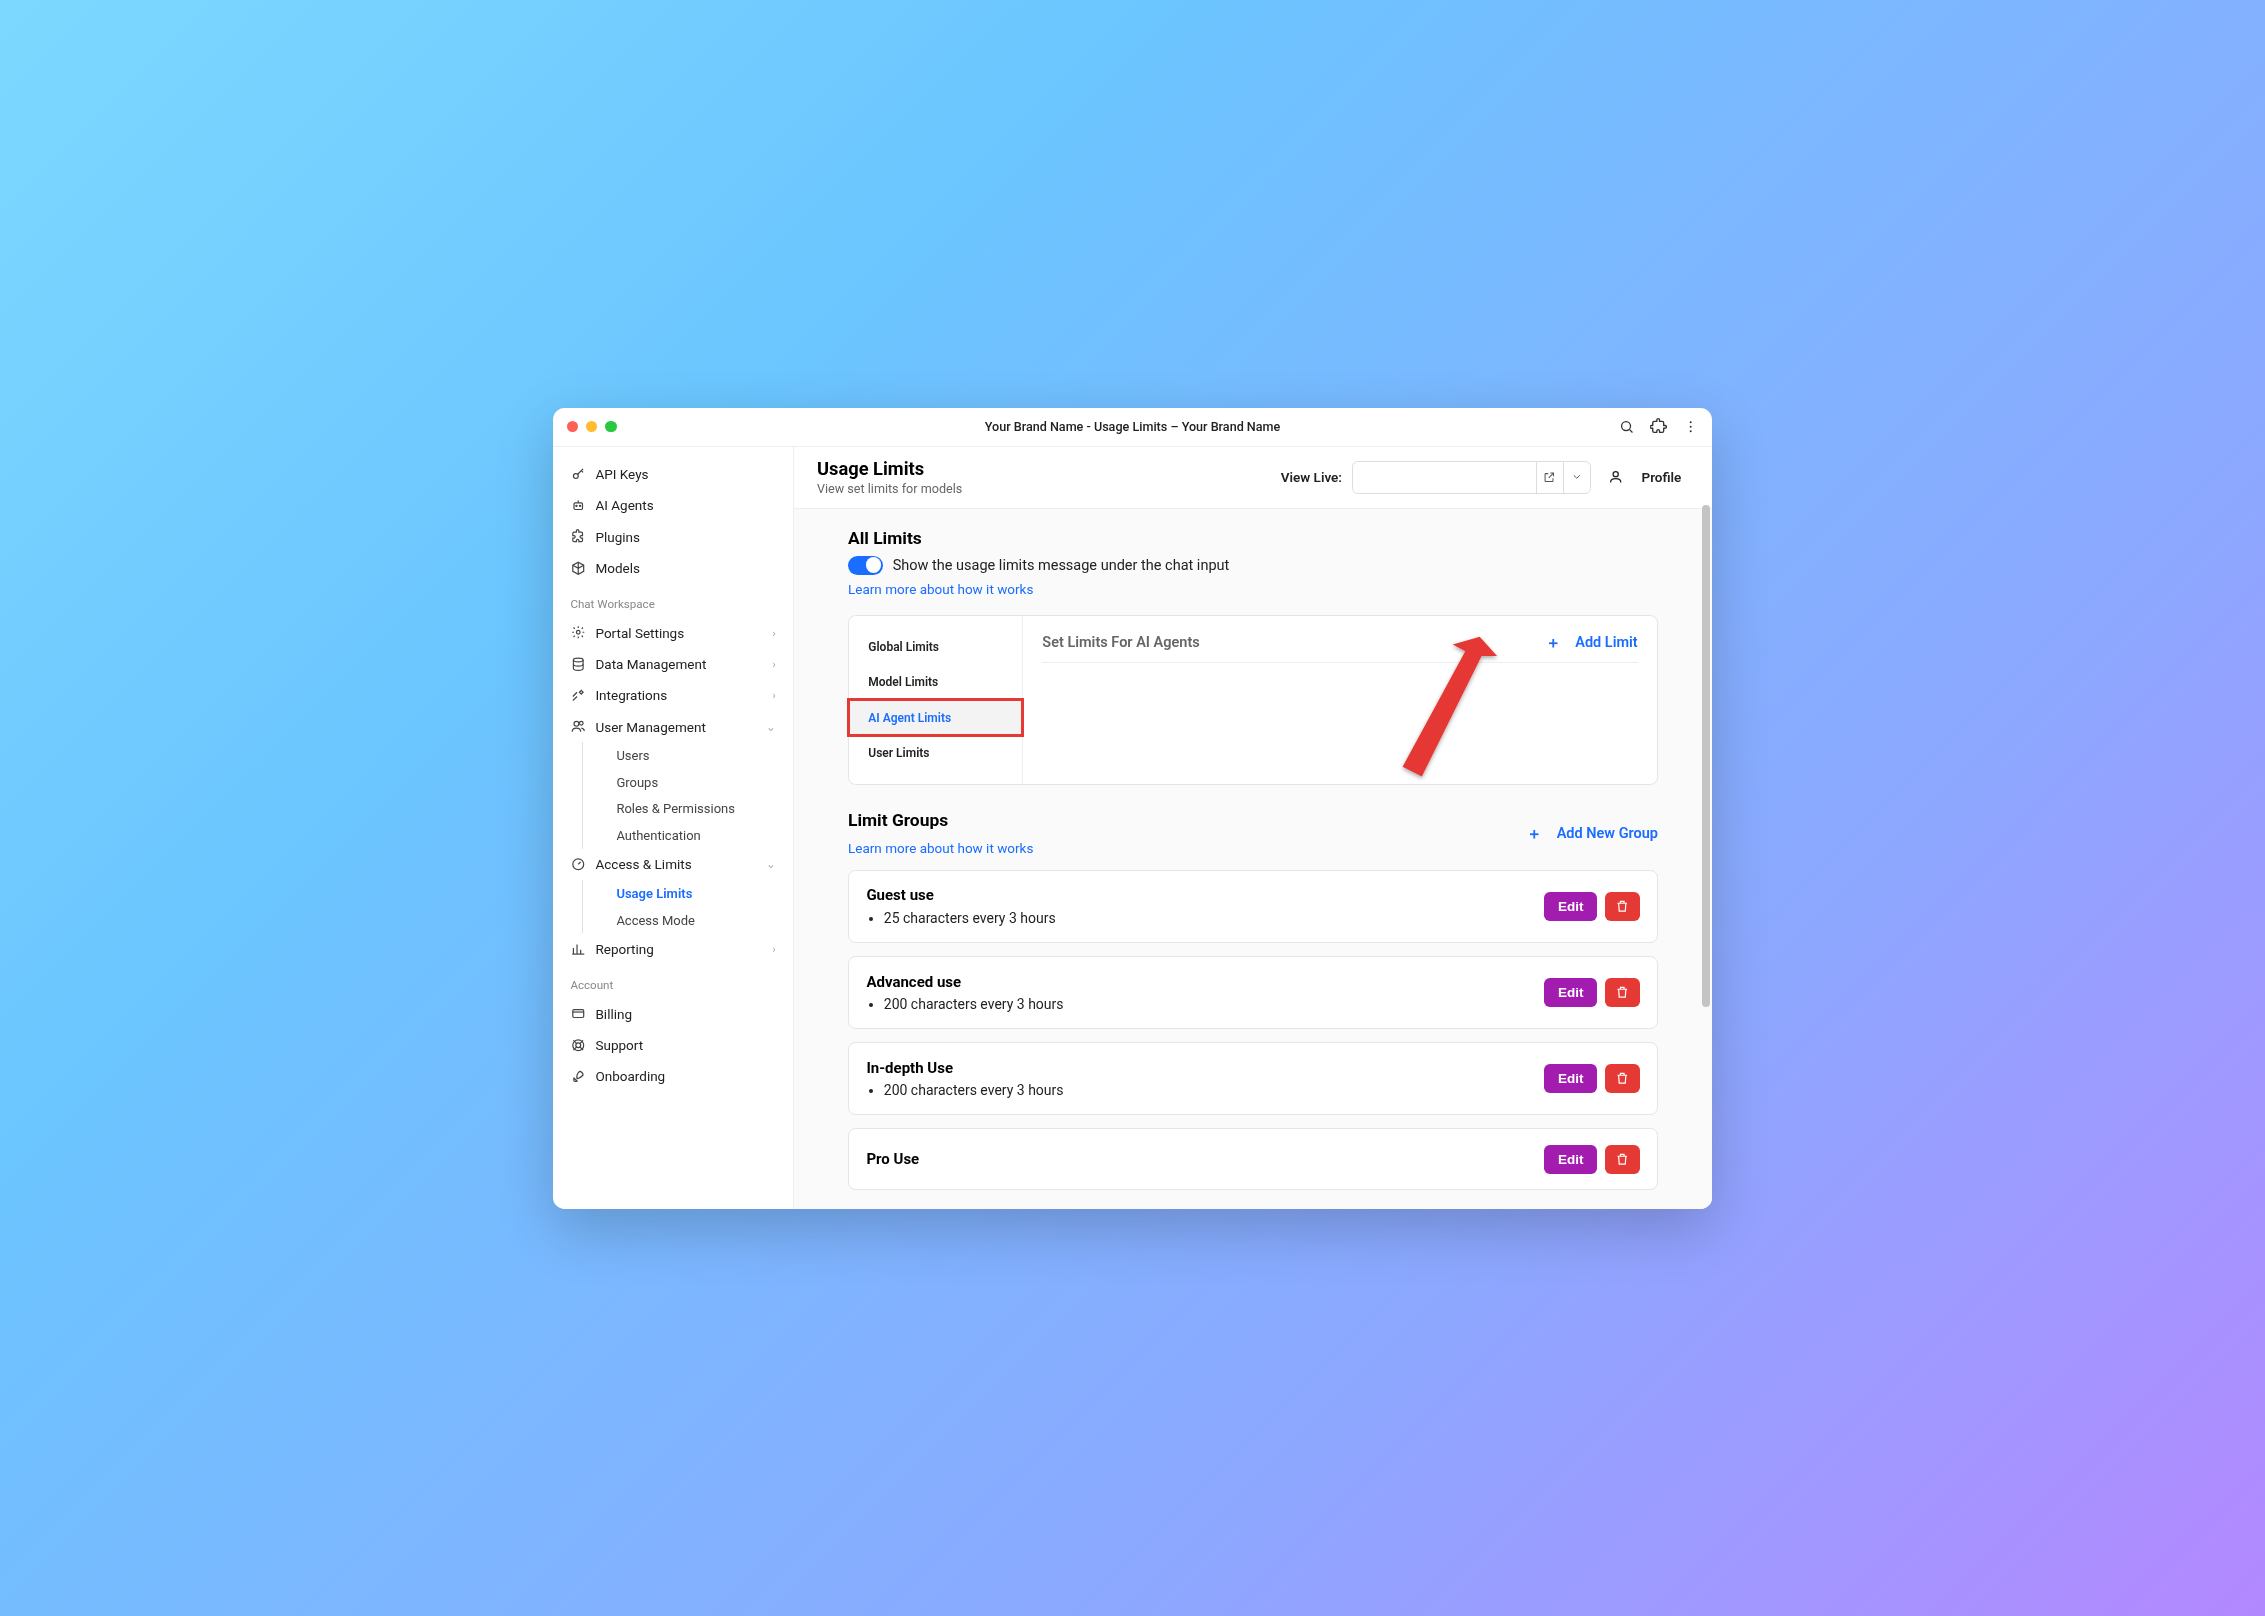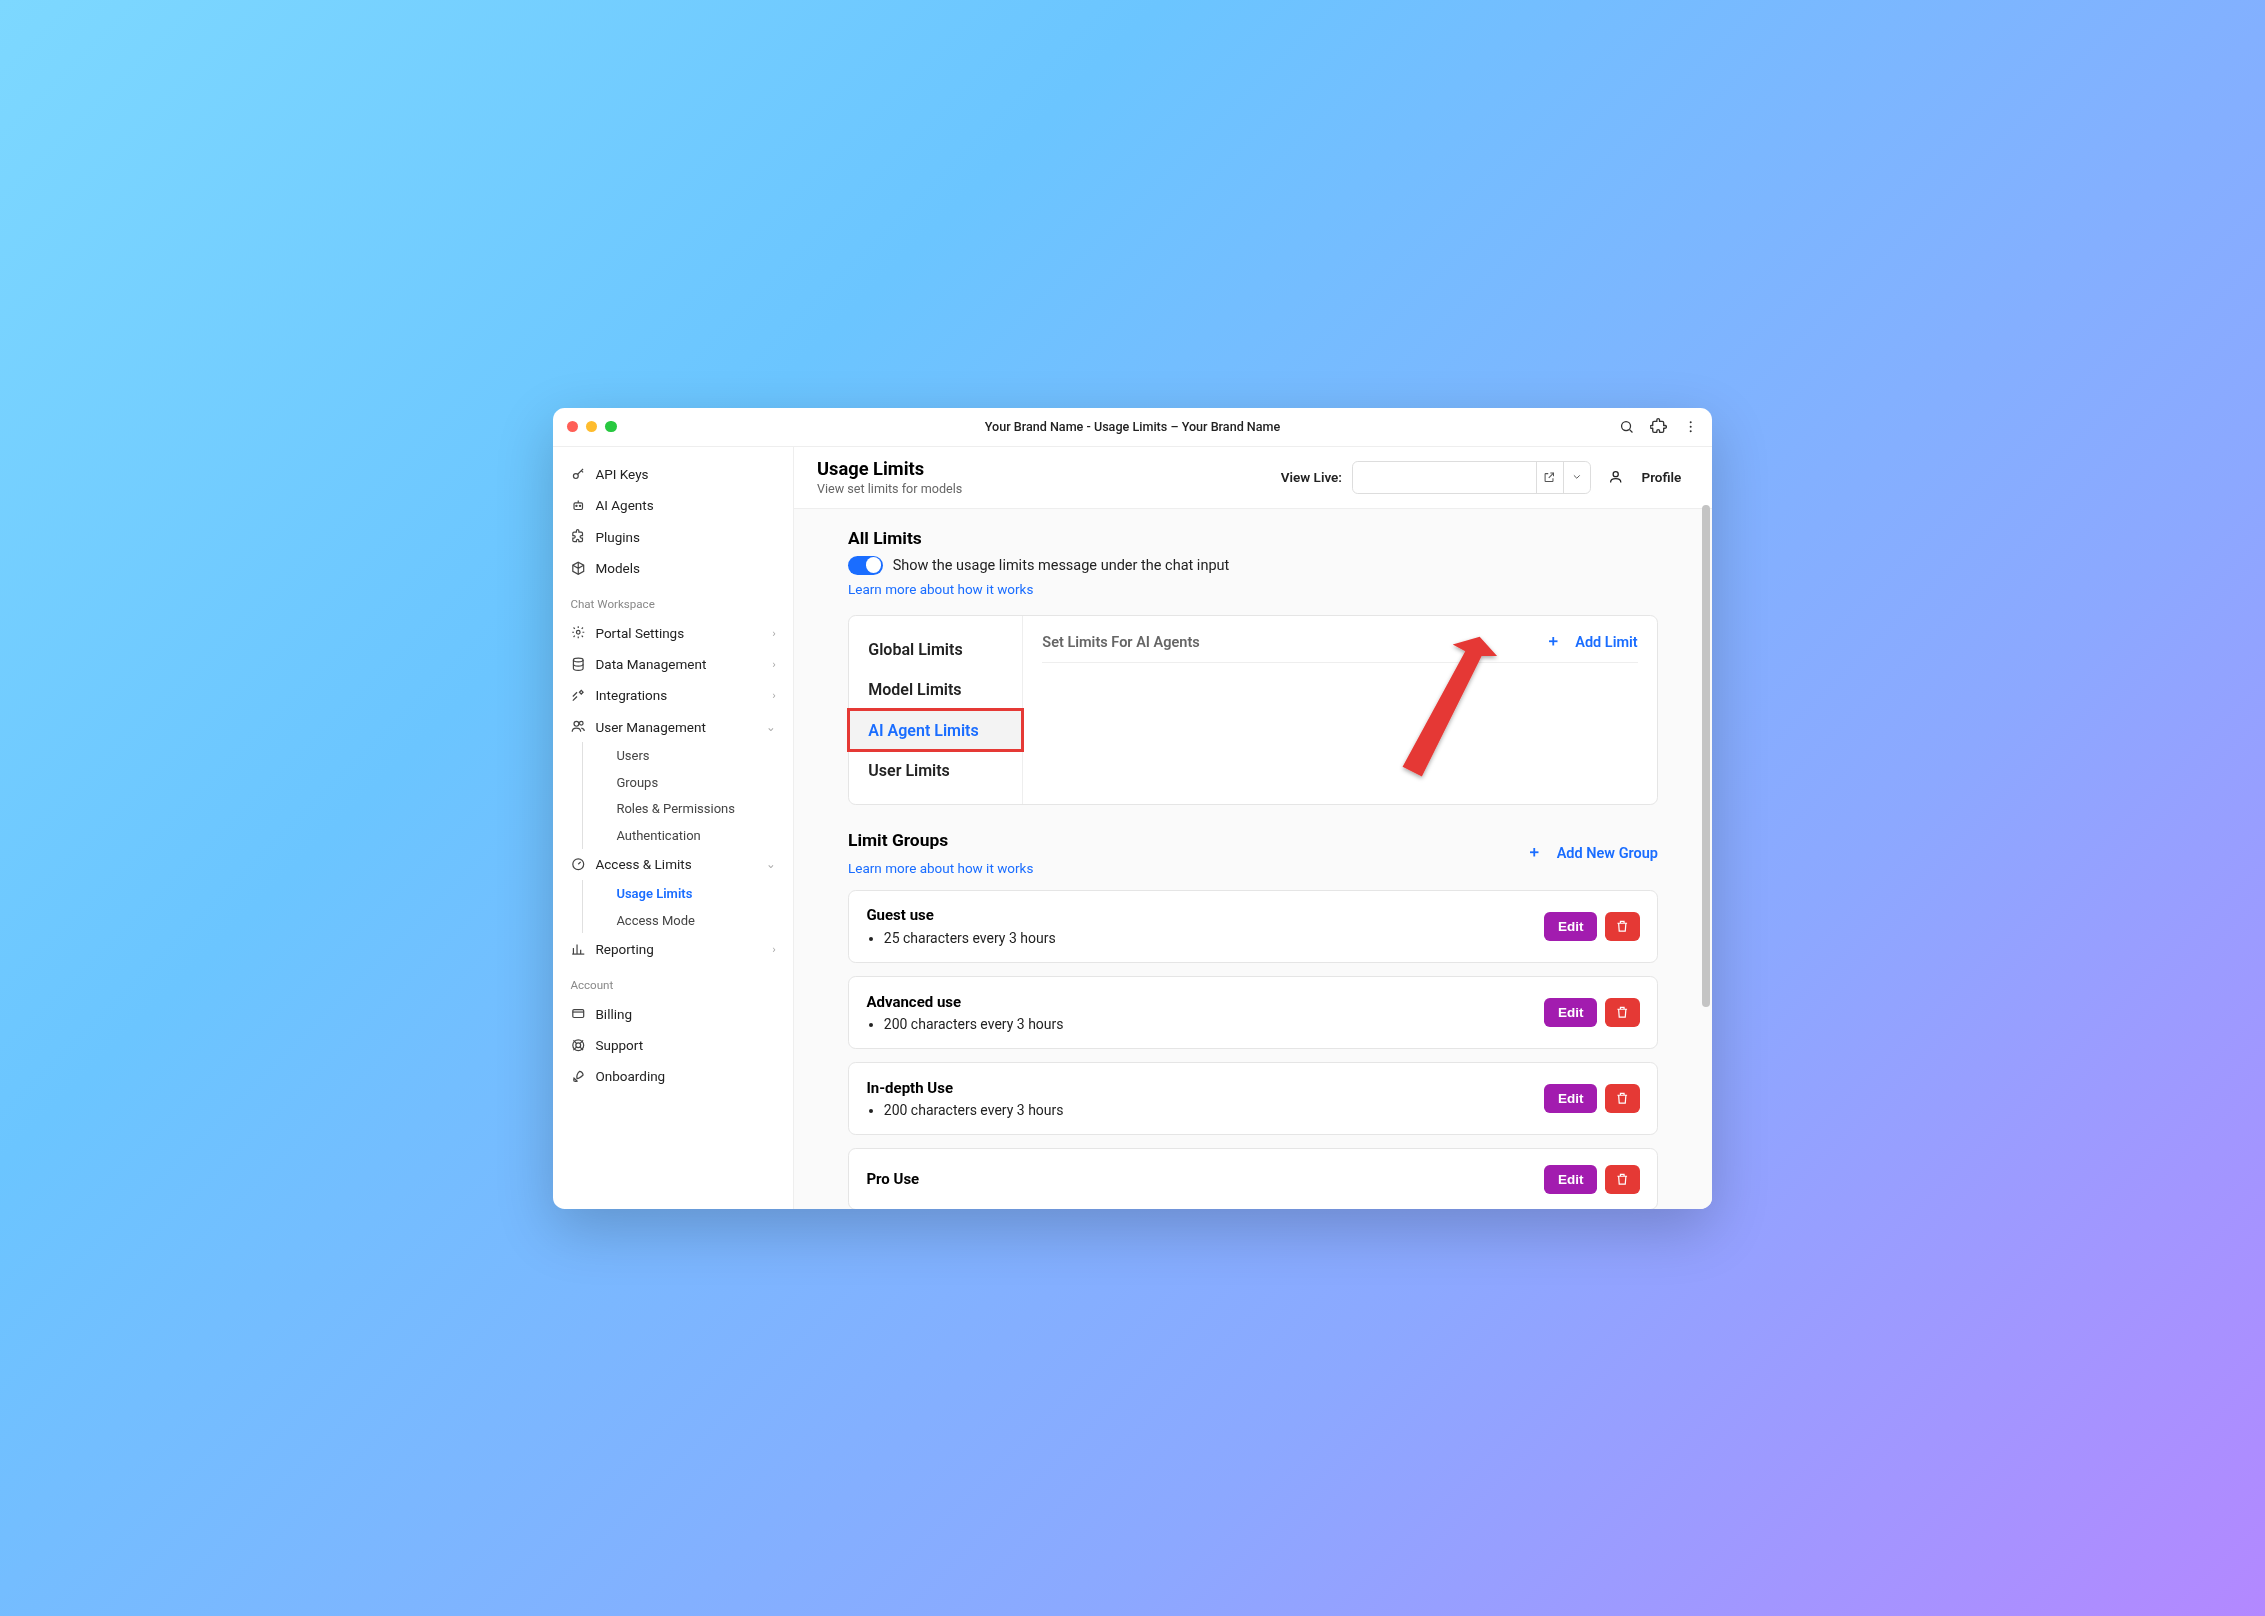--- a/index.html
+++ b/index.html
@@ -131,28 +131,28 @@
 .link { color:#1a6dff; font-size:13.5px; cursor:pointer; }
 
 .card {
   background:#fff; border:1px solid #e5e5e5; border-radius:7.7px;
 }
 .limits-card { display:flex; margin-top:17.4px; }
 .limits-tabs {
   width: 174px; border-right:1px solid #eee; padding:13.5px 0;
 }
 .limits-tab {
-  padding: 10.6px 19.3px; font-size:16px; font-weight:600; color:#222; cursor:pointer;
+  padding: 10.6px 19.3px; font-size:12px; font-weight:600; color:#222; cursor:pointer;
 }
 .limits-tab.active { color:#1a6dff; background:#f3f3f3; }
 .limits-tab.highlighted { outline: 3.9px solid #e53935; outline-offset:-1.9px; }
 .limits-body { flex:1; padding:17.4px 19.3px; }
 .limits-body-head { display:flex; align-items:center; justify-content:space-between; padding-bottom:11.6px; border-bottom:1px solid #eee; }
 .limits-body-head h3 { font-size:14.5px; font-weight:600; color:#666; }
-.add-btn { color:#1a6dff; font-size:14.5px; font-weight:600; cursor:pointer; display:flex; align-items:flex-start; gap:15px; }
+.add-btn { color:#1a6dff; font-size:14.5px; font-weight:600; cursor:pointer; display:flex; align-items:flex-end; gap:15px; }
 .empty-state {
   margin-top:13.5px; border:1px solid #eee; border-radius:5.8px;
   padding: 17.4px; text-align:center; color:#777; font-size:14px;
 }
 
 .section-head { display:flex; align-items:center; justify-content:space-between; margin-top:25px; }
 .section-head .link { margin-top:3.9px; }
 
 .group-card {
   margin-top:13.5px; padding:15.4px 17.4px; display:flex; align-items:center; justify-content:space-between;

